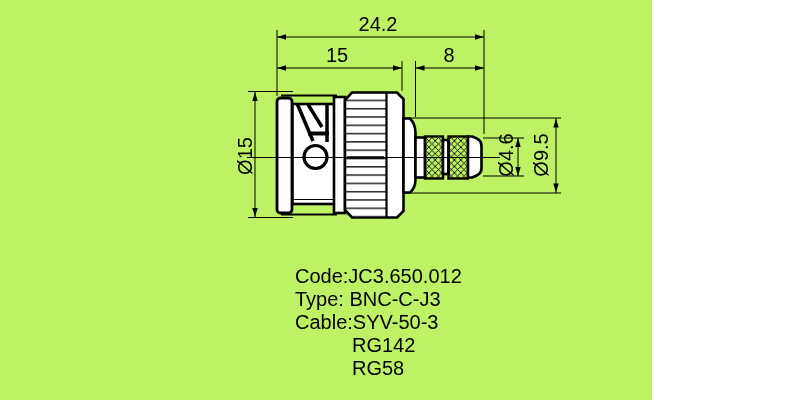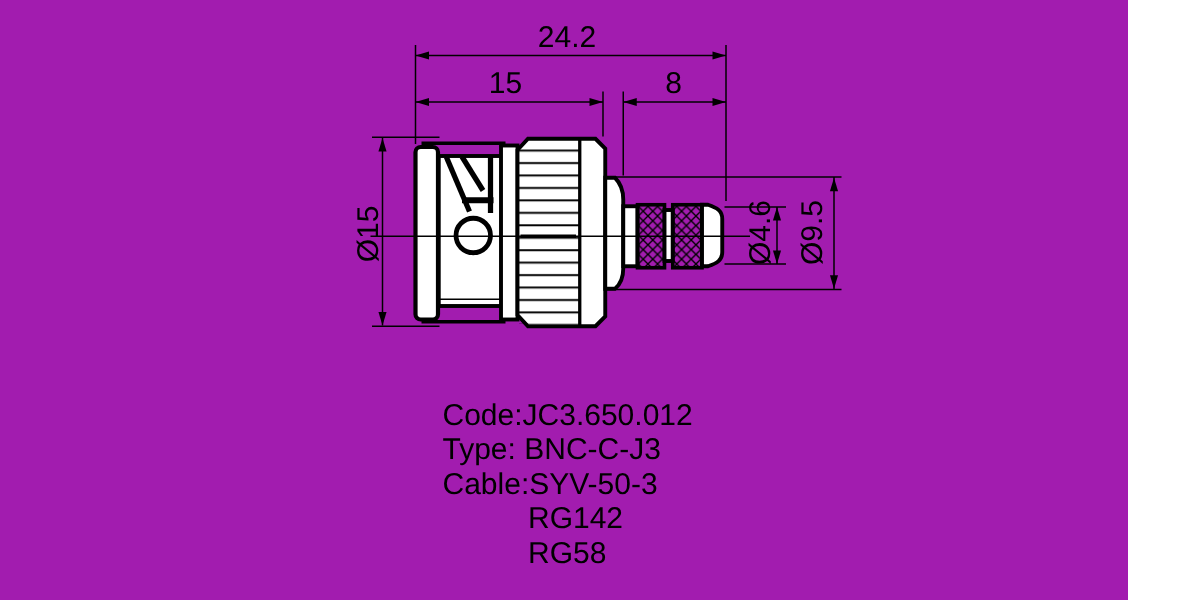--- a/index.html
+++ b/index.html
@@ -1,16 +1,16 @@
 <!DOCTYPE html>
 <html><head>
 <meta charset="utf-8">
 <style>
   html,body{margin:0;padding:0;background:#fff;}
-  .stage{position:relative;width:752px;height:400px;background:#a21caf;overflow:hidden;
+  .stage{position:relative;width:652px;height:400px;background:#bef264;overflow:hidden;
          font-family:"Liberation Sans", sans-serif;}
   svg{position:absolute;left:0;top:0;}
   .thin{stroke:#000;stroke-width:1;fill:none;}
   .med{stroke:#000;stroke-width:2.2;fill:none;}
   .outline{stroke:#000;stroke-width:2.6;fill:#fff;}
   .outline-thick{stroke:#000;stroke-width:2.8;fill:#fff;}
   .slotline{stroke:#000;fill:none;}
   .arrow{fill:#000;stroke:none;}
   .dimtext{font-size:20px;fill:#000;}
   .spectext{font-size:20px;fill:#000;}

